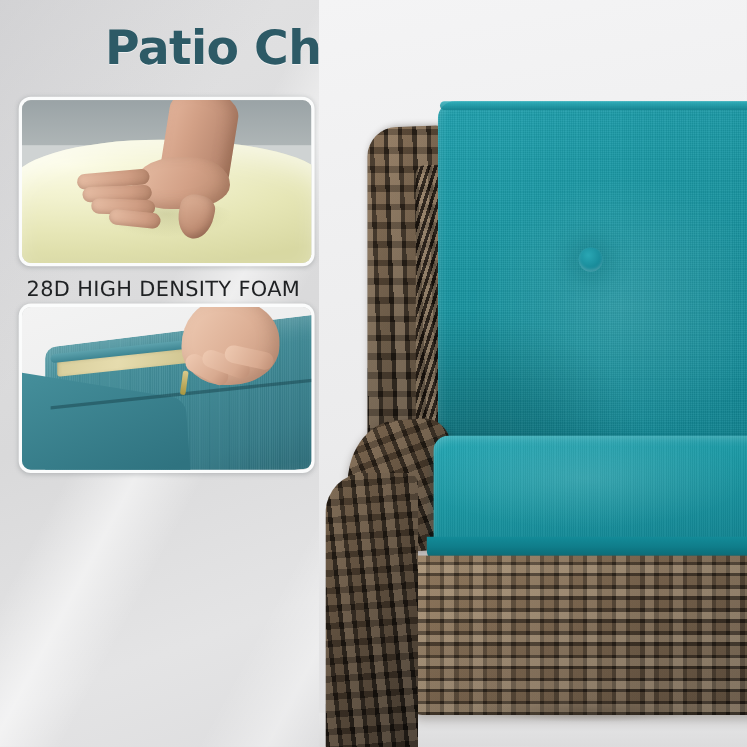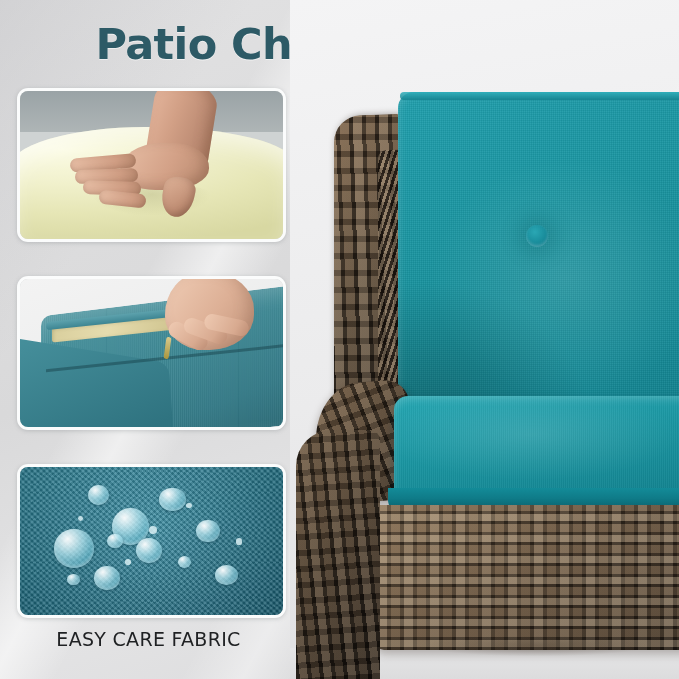--- a/index.html
+++ b/index.html
@@ -279,60 +279,39 @@
         <div class="foam-dent"></div>
       </div>
       <div class="arm"></div>
       <div class="palm"></div>
       <div class="fing f1"></div>
       <div class="fing f2"></div>
       <div class="fing f3"></div>
       <div class="fing f4"></div>
       <div class="thumbfold"></div>
     </div>
+    <div class="caption">28D HIGH DENSITY FOAM</div>
   </div>
 
   <div class="panel p2">
     <div class="thumb">
       <div class="z-bg"></div>
       <div class="z-cush"></div>
       <div class="z-cush2"></div>
       <div class="z-open"></div>
       <div class="z-lip"></div>
       <div class="z-seam"></div>
       <div class="z-pull"></div>
       <div class="z-hand"></div>
       <div class="z-fing zf1"></div>
       <div class="z-fing zf2"></div>
       <div class="z-fing zf3"></div>
     </div>
   </div>
 
-  <div class="panel p3">
-    <div class="thumb">
-      <div class="w-bg"></div>
-      <div class="bead" style="left:13%;top:42%;width:15%;height:26%"></div>
-      <div class="bead" style="left:35%;top:28%;width:14%;height:25%"></div>
-      <div class="bead" style="left:26%;top:12%;width:8%;height:14%"></div>
-      <div class="bead" style="left:53%;top:14%;width:10%;height:16%"></div>
-      <div class="bead" style="left:67%;top:36%;width:9%;height:15%"></div>
-      <div class="bead" style="left:44%;top:48%;width:10%;height:17%"></div>
-      <div class="bead" style="left:33%;top:45%;width:6%;height:10%"></div>
-      <div class="bead" style="left:28%;top:67%;width:10%;height:16%"></div>
-      <div class="bead" style="left:74%;top:66%;width:9%;height:14%"></div>
-      <div class="bead" style="left:60%;top:60%;width:5%;height:8%"></div>
-      <div class="bead" style="left:18%;top:72%;width:5%;height:8%"></div>
-      <div class="spray" style="left:49%;top:40%;width:3%;height:5%"></div>
-      <div class="spray" style="left:40%;top:62%;width:2.4%;height:4%"></div>
-      <div class="spray" style="left:63%;top:24%;width:2.4%;height:4%"></div>
-      <div class="spray" style="left:22%;top:33%;width:2%;height:3.4%"></div>
-      <div class="spray" style="left:82%;top:48%;width:2.6%;height:4.4%"></div>
-    </div>
-    <div class="caption">EASY CARE FABRIC</div>
-  </div>
 
   <div class="hero">
     <div class="hero-bg"></div>
     <div class="floorline"></div>
     <div class="backrest-frame"></div>
     <div class="rope"></div>
     <div class="backcushion"></div>
     <div class="piping"></div>
     <div class="tuft"></div>
     <div class="armcap"></div>

